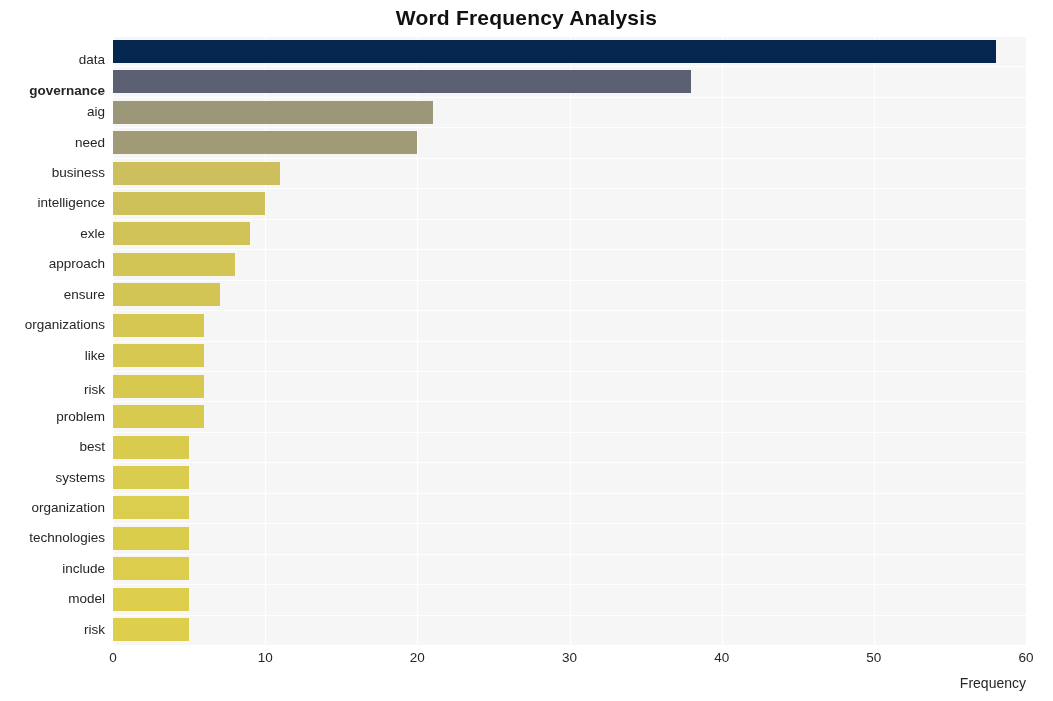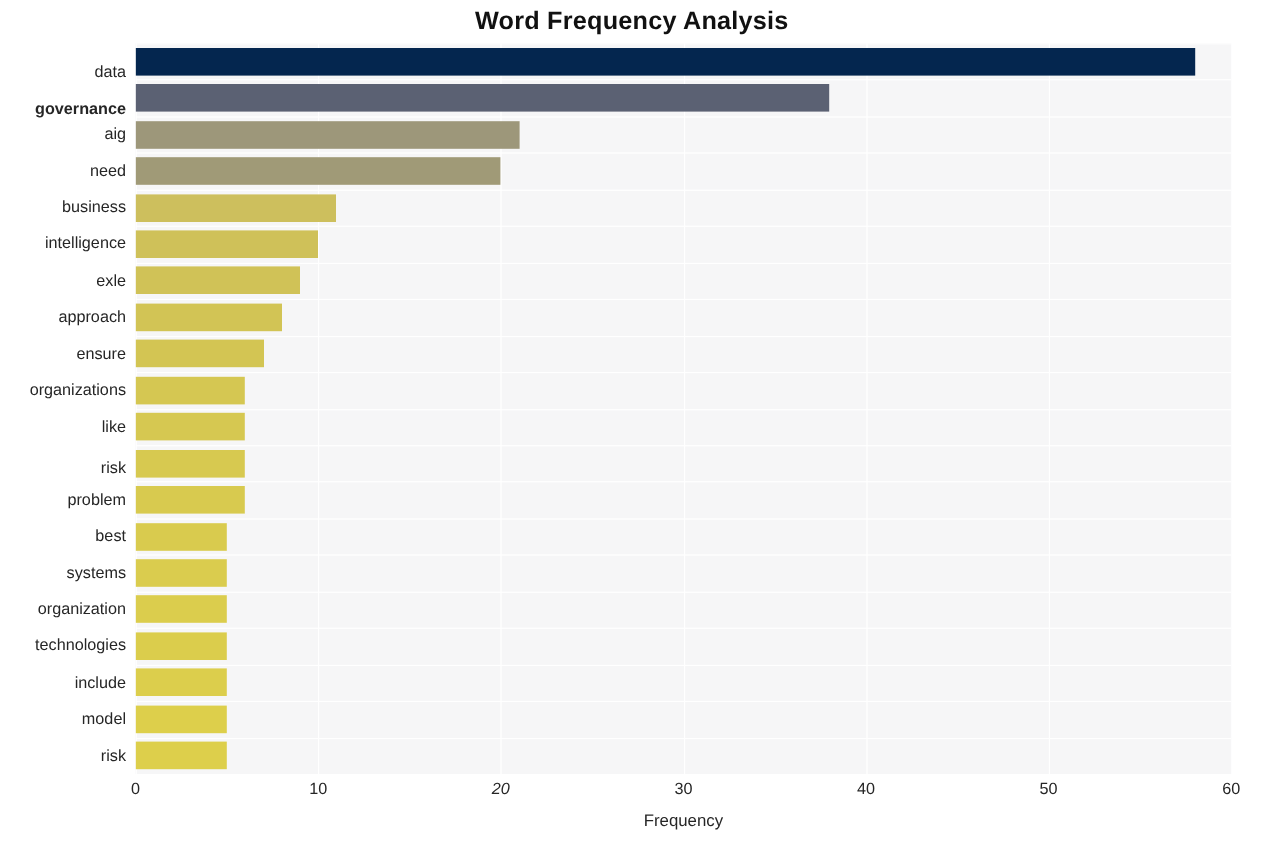--- a/index.html
+++ b/index.html
@@ -89,21 +89,21 @@
     transform: translateX(-50%);
     font-size: 13.5px;
     color: #262626;
     white-space: nowrap;
   }
   #x-axis-label {
     position: absolute;
     left: 113px;
     top: 675px;
     width: 913px;
-    text-align: center;
+    text-align: right;
     font-size: 14px;
     color: #262626;
   }
 </style>
 </head>
 <body>
 
 <div id="figure">
 
   <div id="chart-title">Word Frequency Analysis</div>
@@ -180,21 +180,21 @@
       <div class="ylabel" style="top: 463.975px;">organization</div>
       <div class="ylabel" style="top: 494.425px;">technologies</div>
       <div class="ylabel" style="top: 524.875px;">include</div>
       <div class="ylabel" style="top: 555.325px;">model</div>
       <div class="ylabel" style="top: 585.775px;">risk</div>
     </div>
 
   <div id="x-ticks">
       <div class="xtick" style="left: 113px;">0</div>
       <div class="xtick" style="left: 265.167px;">10</div>
-      <div class="xtick" style="left: 417.333px; font-style: italic;">20</div>
+      <div class="xtick" style="left: 417.333px;">20</div>
       <div class="xtick" style="left: 569.5px;">30</div>
       <div class="xtick" style="left: 721.667px;">40</div>
       <div class="xtick" style="left: 873.833px;">50</div>
       <div class="xtick" style="left: 1026px;">60</div>
     </div>
 
   <div id="x-axis-label">Frequency</div>
 
 </div>
 

